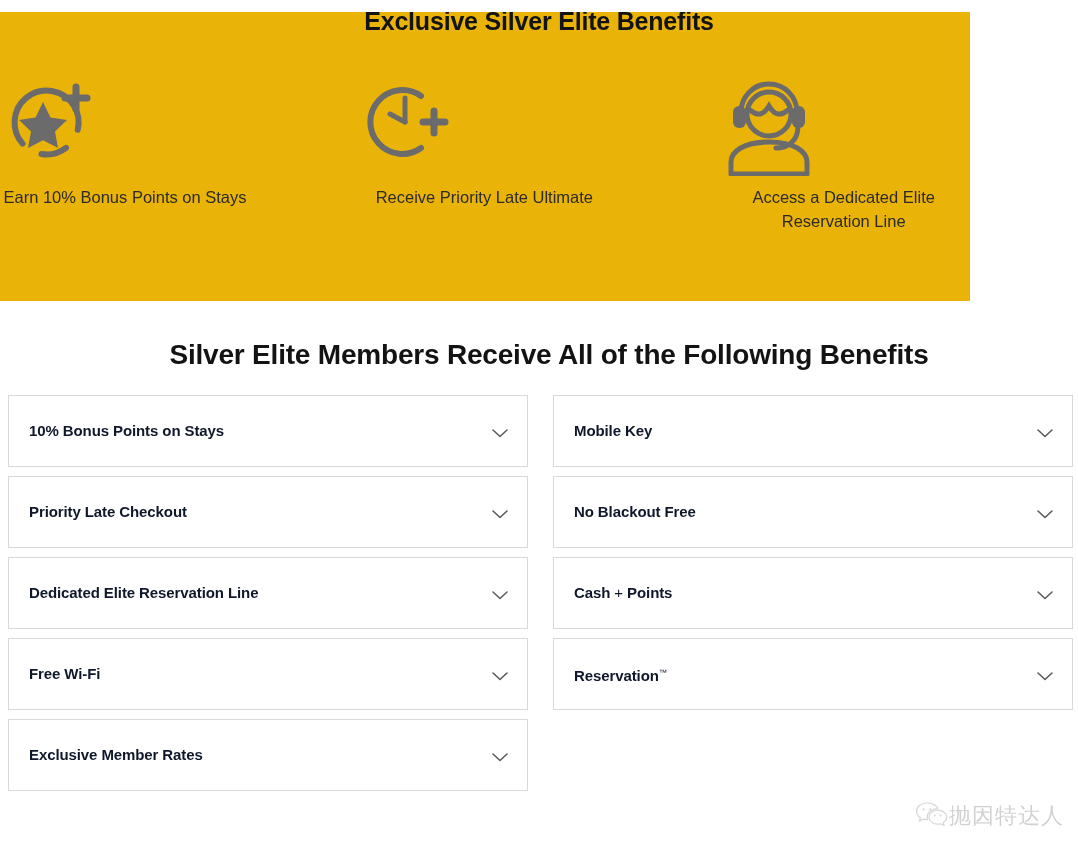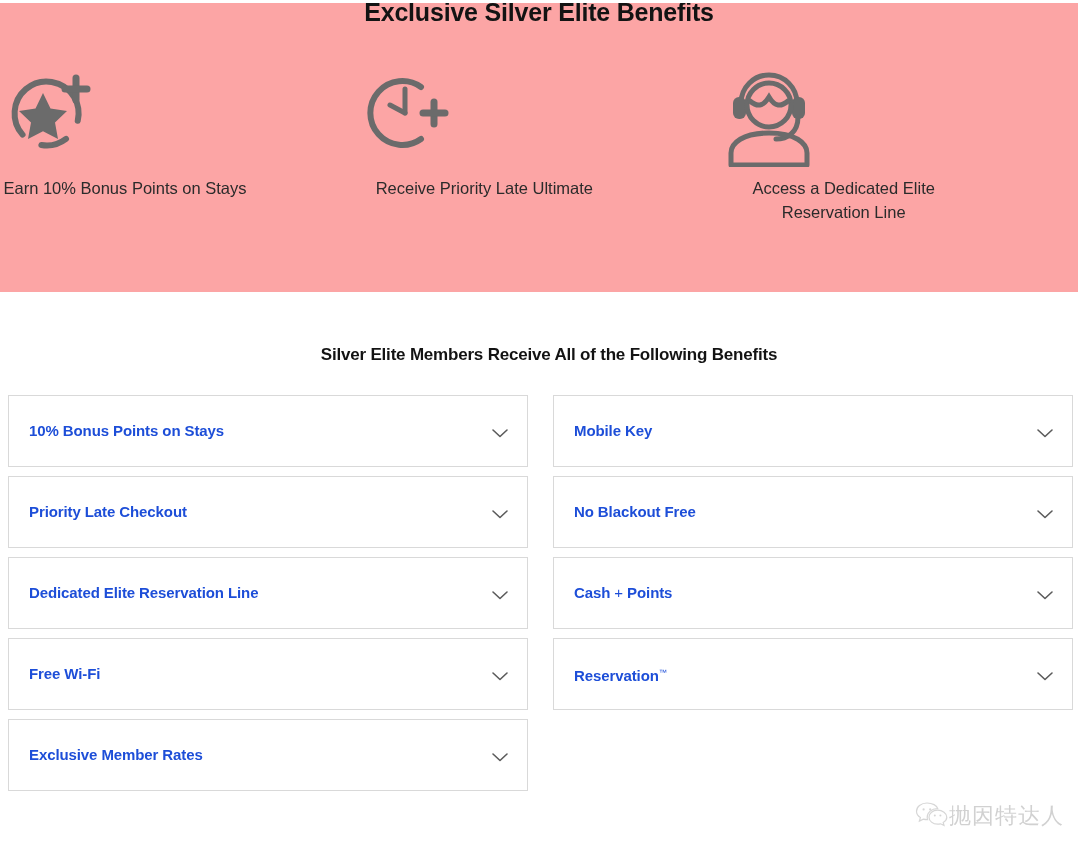--- a/index.html
+++ b/index.html
@@ -14,24 +14,24 @@
     font-family: "Liberation Sans", sans-serif;
     background: #ffffff;
     color: #1a1a1a;
     position: relative;
   }
 
   
   .hero {
     position: absolute;
     left: 0;
-    top: 3px;
-    width: 1078px;
+    top: 12px;
+    width: 970px;
     height: 289px;
-    background: #fca5a5;
+    background: #eab308;
     overflow: hidden;
   }
 
   .hero-title {
     position: absolute;
     top: -6px;
     left: 0;
     width: 1078px;
     text-align: center;
     font-size: 25px;
@@ -73,21 +73,21 @@
     font-weight: 400;
   }
 
   
   .section-heading {
     position: absolute;
     top: 339px;
     left: 0;
     width: 1078px;
     text-align: center;
-    font-size: 17px;
+    font-size: 28px;
     font-weight: bold;
     letter-spacing: -0.2px;
     color: #131313;
     line-height: 32px;
     padding-left: 20px;
   }
 
   
   .accordion-wrap {
     position: absolute;
@@ -117,21 +117,21 @@
     margin-bottom: 9px;
     display: flex;
     align-items: center;
     cursor: pointer;
   }
 
   .acc-label {
     padding-left: 20px;
     font-size: 15px;
     font-weight: bold;
-    color: #1d4ed8;
+    color: #0f172a;
     letter-spacing: -0.1px;
     line-height: 20px;
   }
 
   .acc-label .thin { font-weight: 400; }
 
   .acc-label sup {
     font-size: 8px;
     font-weight: normal;
     vertical-align: super;

